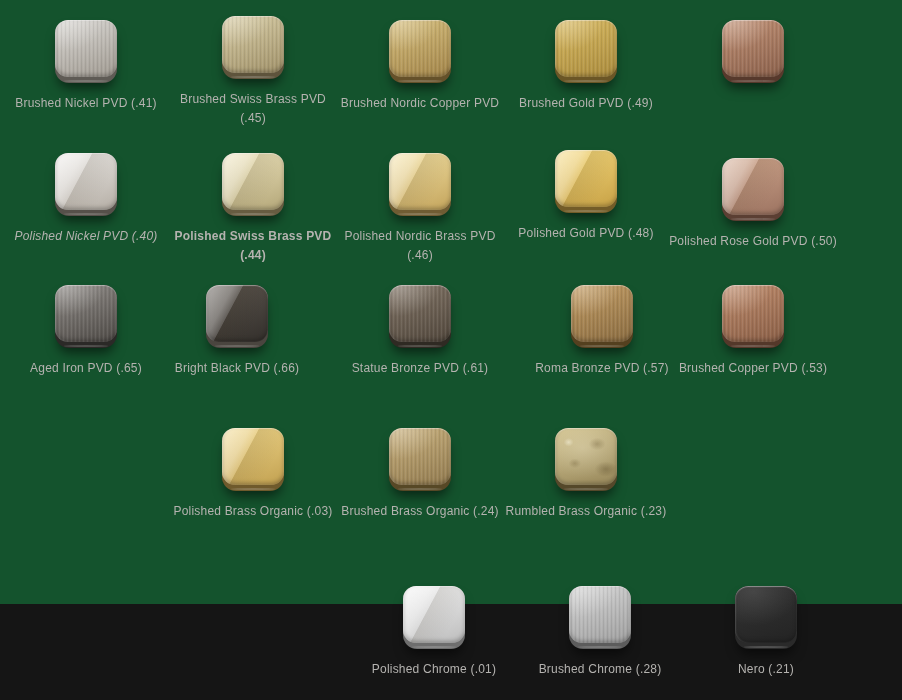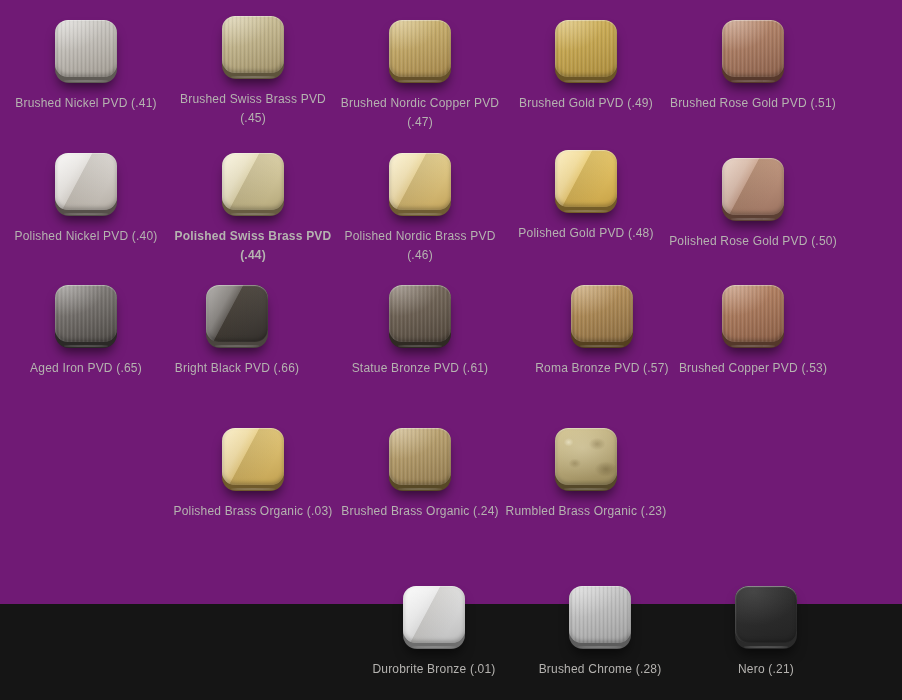--- a/index.html
+++ b/index.html
@@ -8,21 +8,21 @@
     background: #151515;
     width: 902px;
     height: 700px;
     overflow: hidden;
     font-family: "Liberation Sans", sans-serif;
   }
   .canvas {
     position: relative;
     width: 902px;
     height: 604px;
-    background: #701a75;
+    background: #14532d;
   }
   .cell {
     position: absolute;
     width: 168px;
     text-align: center;
     cursor: pointer;
   }
   .swatch {
     position: relative;
     width: 62px;
@@ -106,41 +106,37 @@
         <span>Brushed Swiss Brass PVD</span>
         <span>(.45)</span>
       </div>
   </div>
   <div class="cell" style="left: 336px; top: 20px; --c1: #d6bf7d; --c2: #a3854a; --lip: #65512a;">
     <div class="swatch">
         <div class="face f-brushed"></div>
       </div>
     <div class="label">
         <span>Brushed Nordic Copper PVD</span>
-        <span>(.47)</span>
       </div>
   </div>
   <div class="cell" style="left: 502px; top: 20px; --c1: #d8ba62; --c2: #ab8c3e; --lip: #6b5626;">
     <div class="swatch">
         <div class="face f-brushed"></div>
       </div>
     <div class="label">
         <span>Brushed Gold PVD (.49)</span>
       </div>
   </div>
   <div class="cell" style="left: 669px; top: 20px; --c1: #c19175; --c2: #8b614c; --lip: #57392c;">
     <div class="swatch">
         <div class="face f-brushed"></div>
       </div>
-    <div class="label">
-        <span>Brushed Rose Gold PVD (.51)</span>
-      </div>
-  </div>
-
-  <div class="cell" style="left: 2px; top: 153px; --c1: #efedea; --c2: #b4ada4; --lip: #56504a;">
+  </div>
+
+  <div class="cell" style="left: 2px; top: 153px; font-style: italic; --c1: #efedea; --c2: #b4ada4; --lip: #56504a;">
     <div class="swatch">
         <div class="face f-polished"></div>
       </div>
     <div class="label">
         <span>Polished Nickel PVD (.40)</span>
       </div>
   </div>
   <div class="cell" style="left: 169px; top: 153px; font-weight: bold; --c1: #f0e6bf; --c2: #b3a678; --lip: #675c41;">
     <div class="swatch">
         <div class="face f-polished"></div>
@@ -240,21 +236,21 @@
     <div class="label">
         <span>Rumbled Brass Organic (.23)</span>
       </div>
   </div>
 
   <div class="cell" style="left: 350px; top: 586px; --c1: #f4f4f4; --c2: #bcbcbc; --lip: #6e6e6e;">
     <div class="swatch">
         <div class="face f-polished"></div>
       </div>
     <div class="label">
-        <span>Durobrite Bronze (.01)</span>
+        <span>Polished Chrome (.01)</span>
       </div>
   </div>
   <div class="cell" style="left: 516px; top: 586px; --c1: #d6d6d6; --c2: #9e9e9e; --lip: #5c5c5c;">
     <div class="swatch">
         <div class="face f-brushed"></div>
       </div>
     <div class="label">
         <span>Brushed Chrome (.28)</span>
       </div>
   </div>

